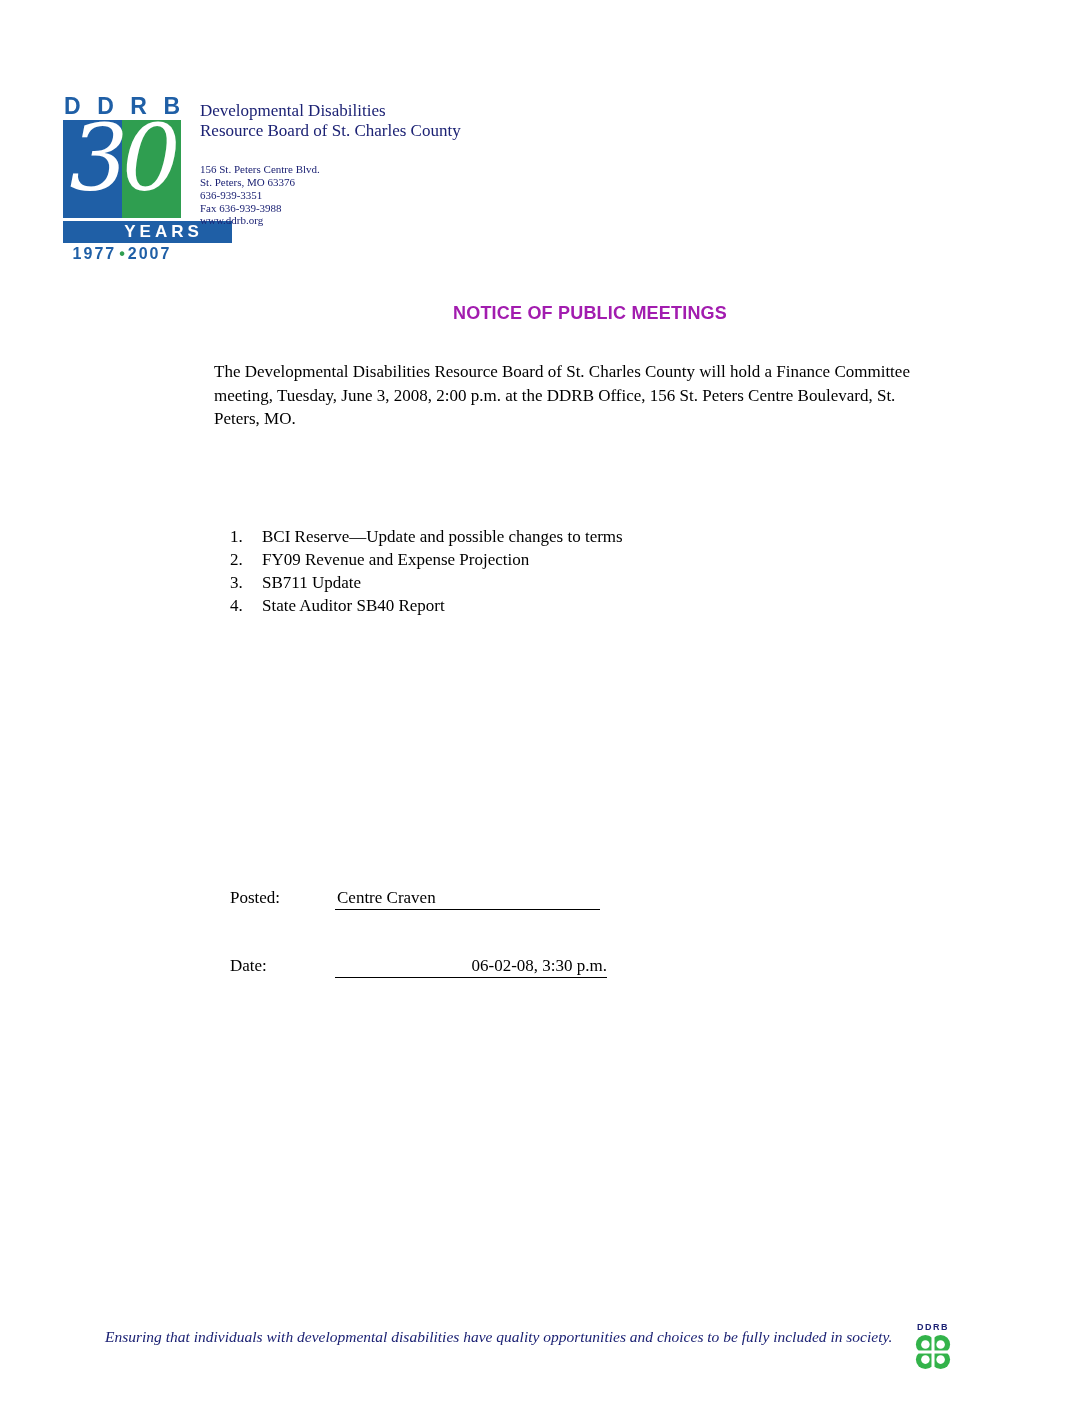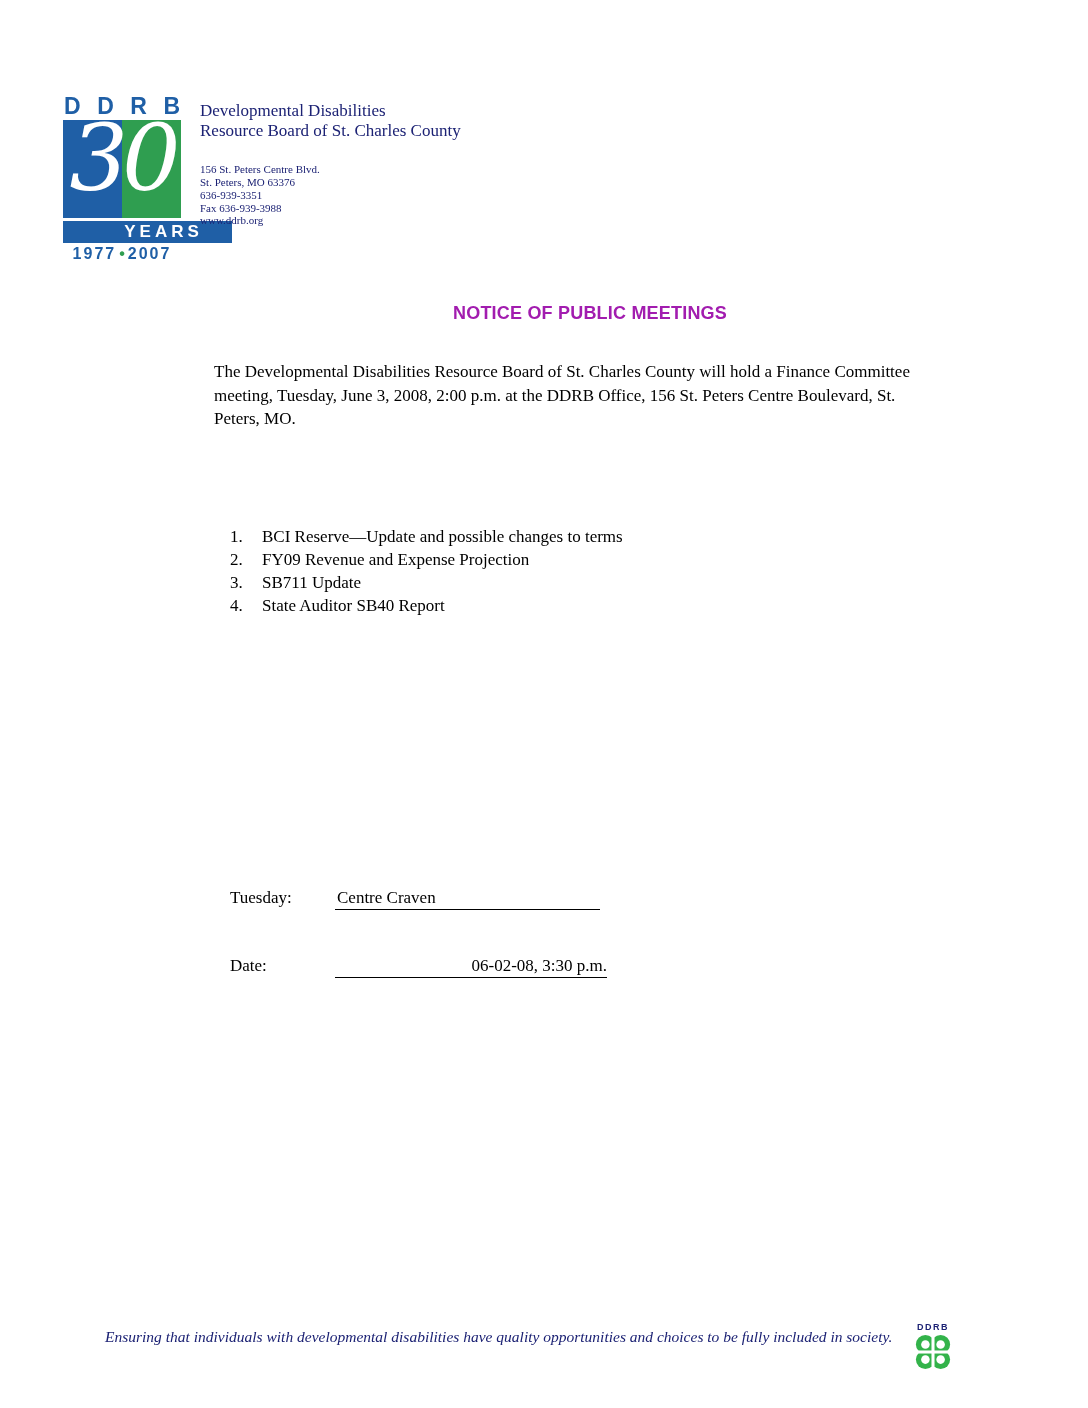--- a/index.html
+++ b/index.html
@@ -246,21 +246,21 @@
       <span class="num">3.</span>
       <span>SB711 Update</span>
     </li>
     <li>
       <span class="num">4.</span>
       <span>State Auditor SB40 Report</span>
     </li>
   </ol>
 
   <div class="sig-row posted">
-    <span class="sig-label">Tuesday:</span>
+    <span class="sig-label">Posted:</span>
     <span class="sig-line posted-line"><span>Centre Craven</span></span>
   </div>
   <div class="sig-row dated">
     <span class="sig-label">Date:</span>
     <span class="sig-line date-line"><span>06-02-08, 3:30 p.m.</span></span>
   </div>
 
   <div class="footer-tagline">Ensuring that individuals with developmental disabilities have quality opportunities and choices to be fully included in society.</div>
   <div class="footer-logo">
     <div class="footer-logo-text">DDRB</div>

